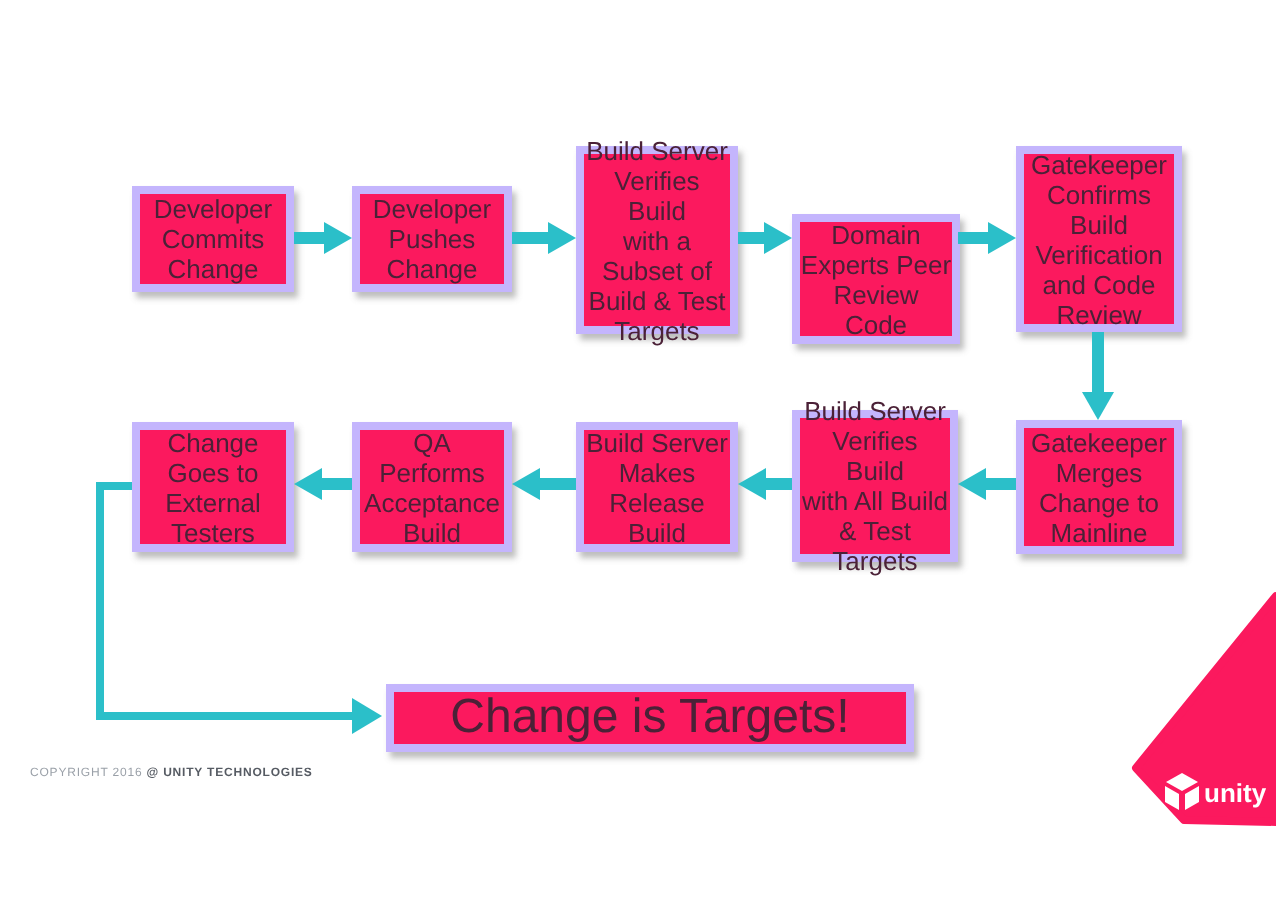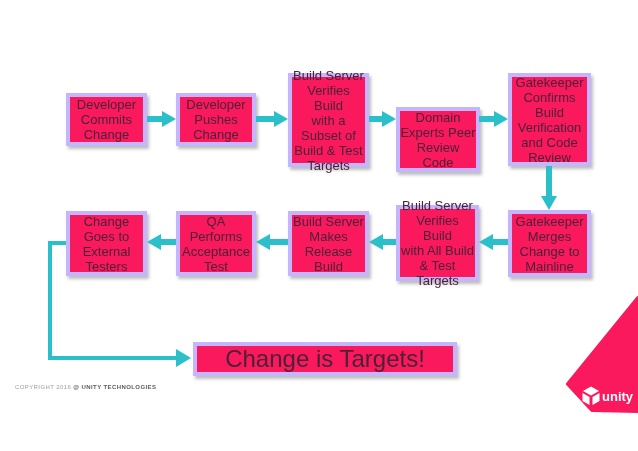--- a/index.html
+++ b/index.html
@@ -116,21 +116,21 @@
   <div class="node" style="left:288px;top:211px;width:81px;height:65px;">
     <span>Build Server
 Makes
 Release
 Build</span>
   </div>
   <div class="node" style="left:176px;top:211px;width:80px;height:65px;">
     <span>QA
 Performs
 Acceptance
-Test</span>
+Build</span>
   </div>
   <div class="node" style="left:66px;top:211px;width:81px;height:65px;">
     <span>Change
 Goes to
 External
 Testers</span>
   </div>
 
   <div class="node big" style="left:193px;top:342px;width:264px;height:34px;">
     <span>Change is Targets!</span>

